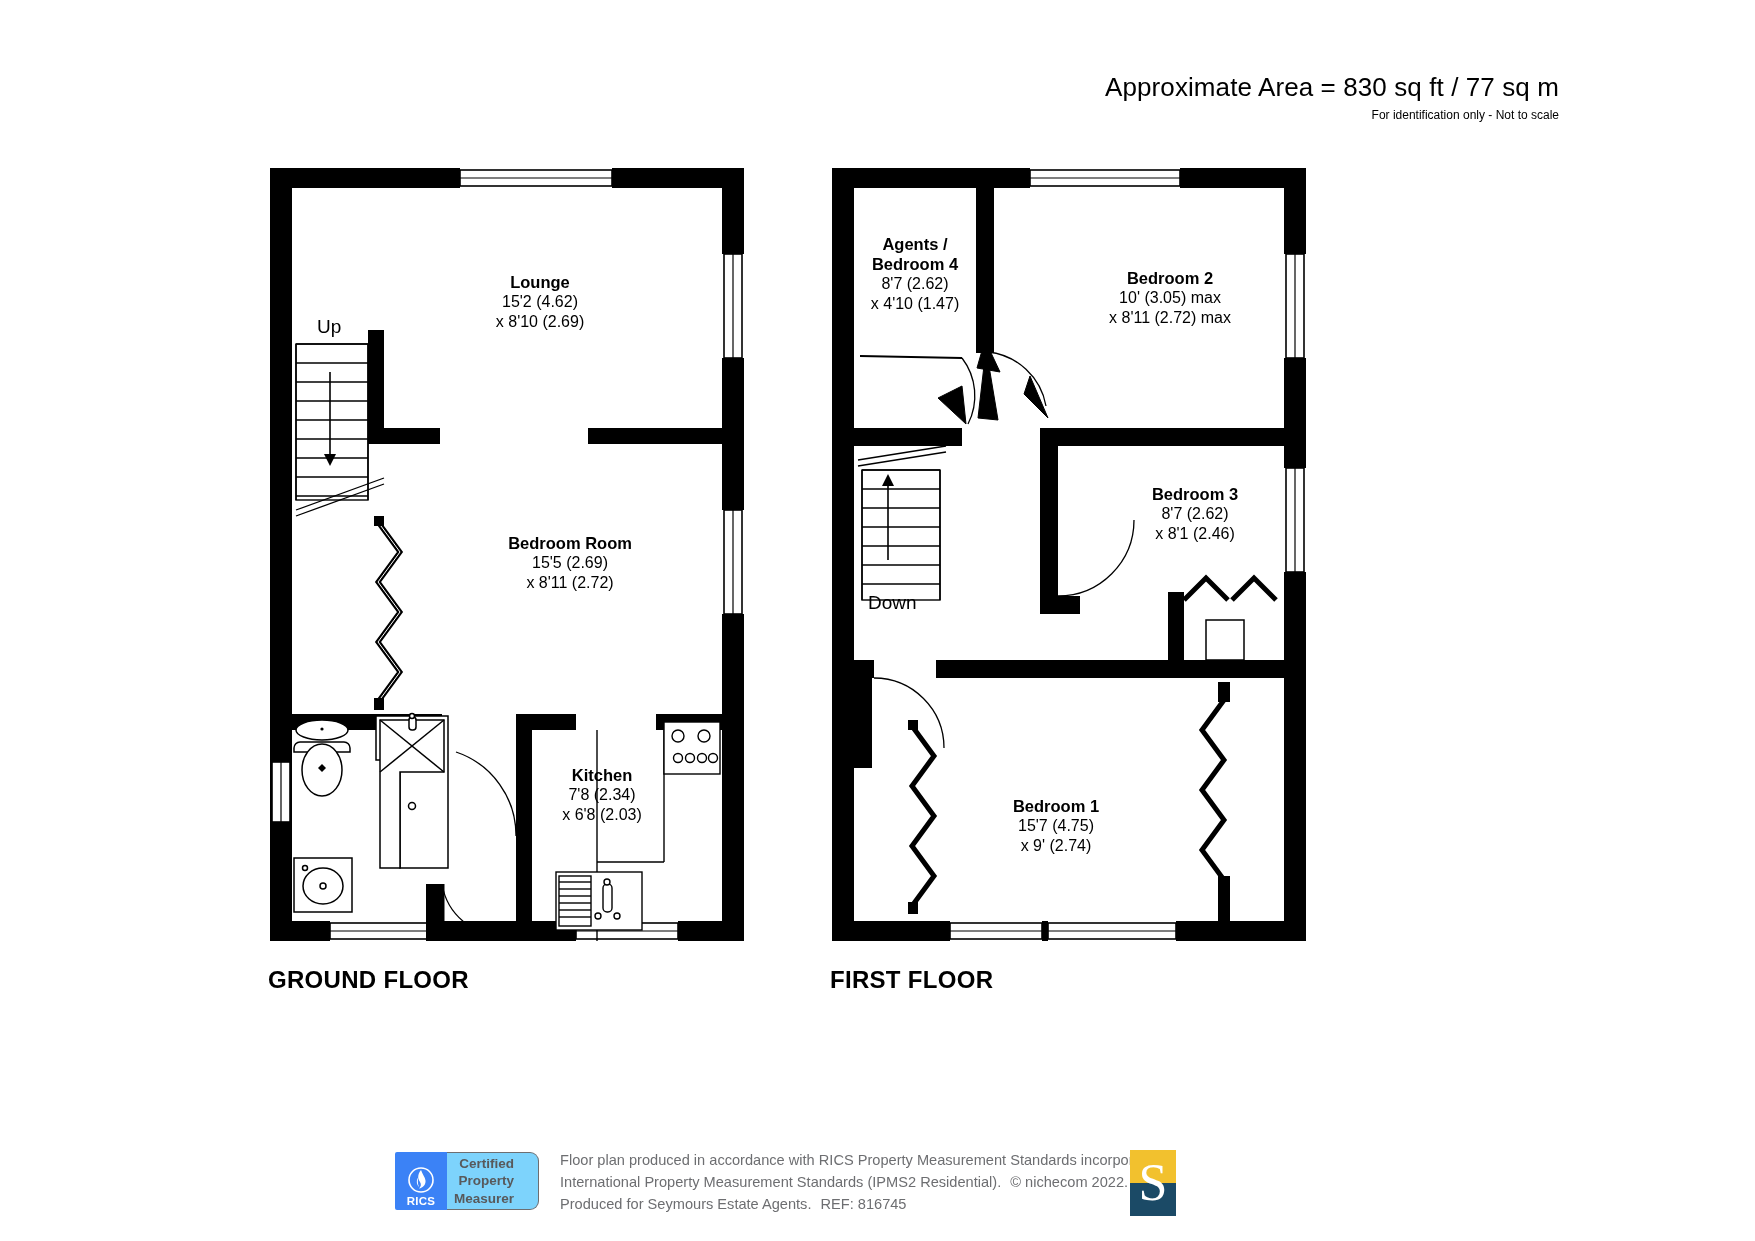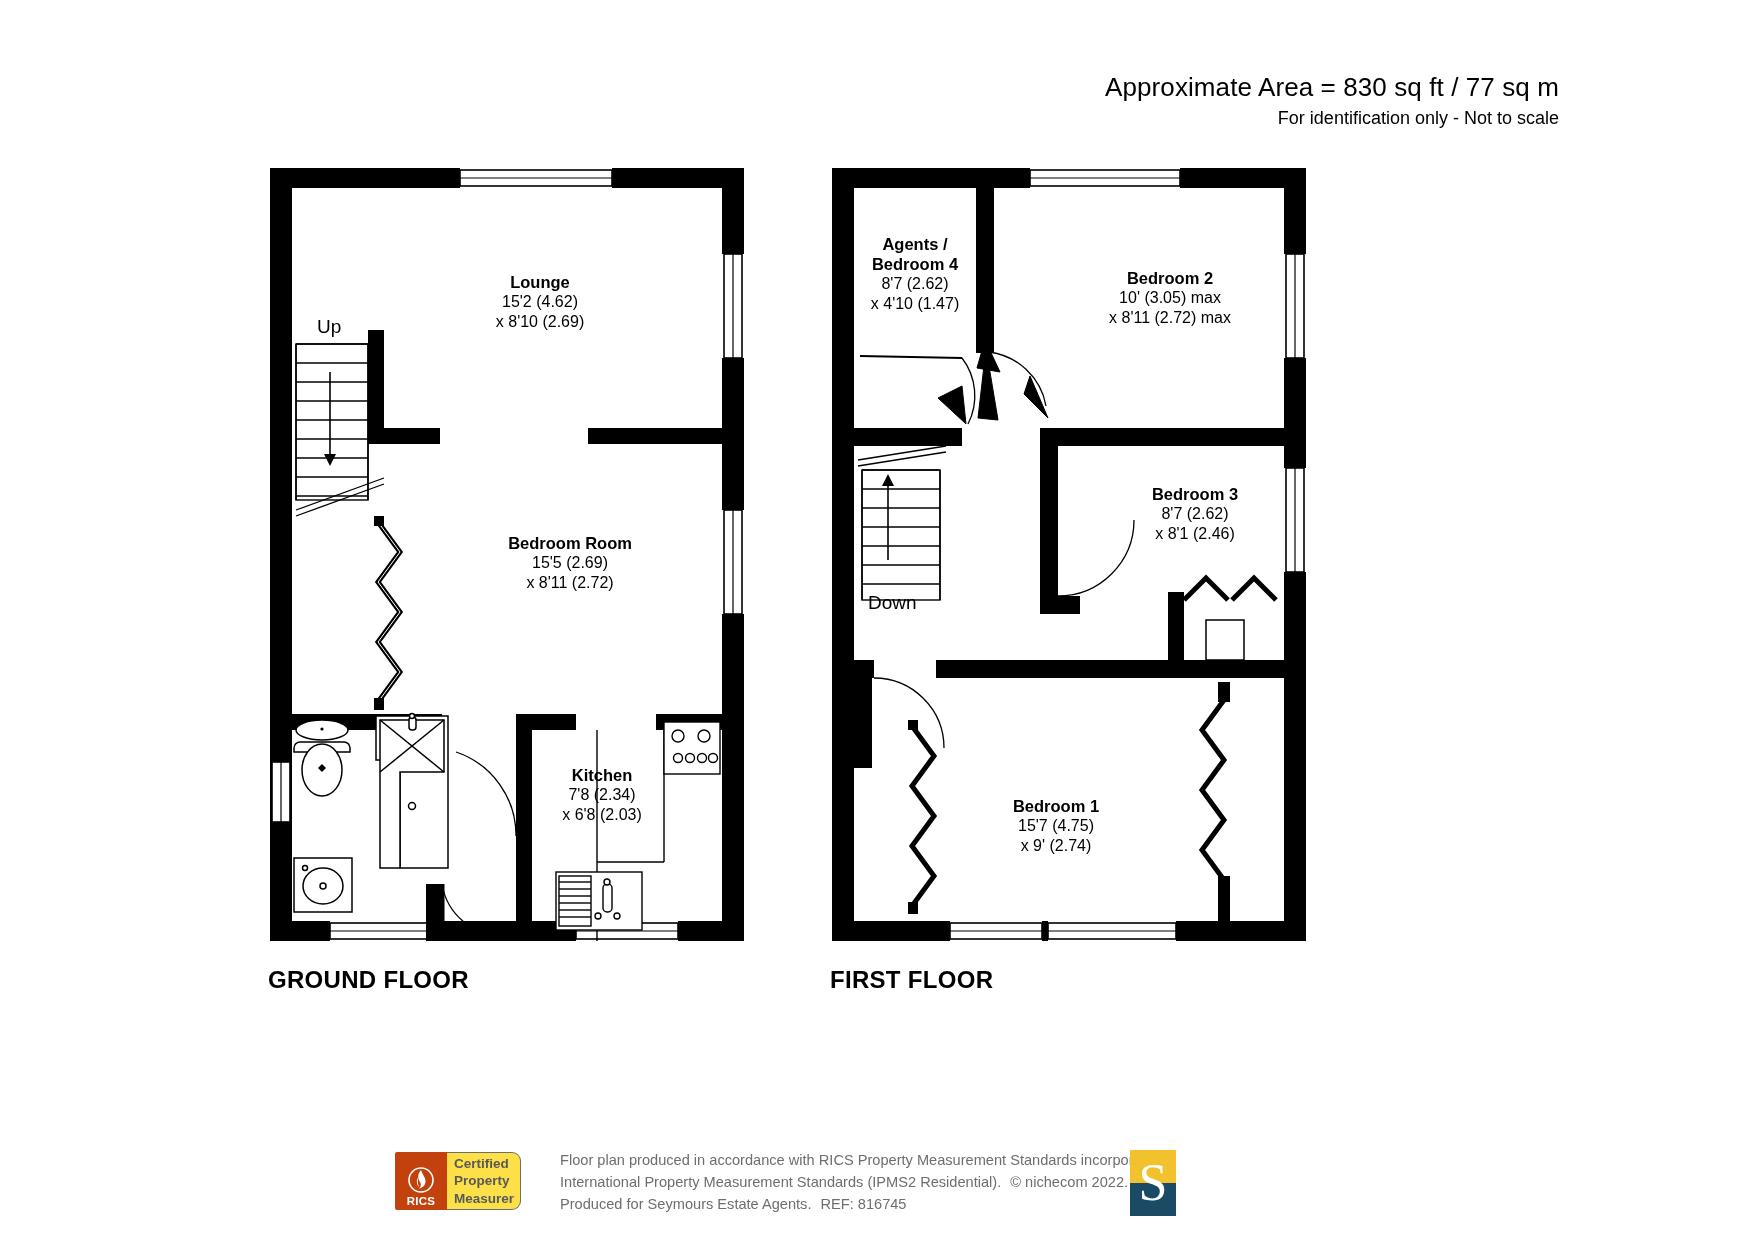--- a/index.html
+++ b/index.html
@@ -28,21 +28,21 @@
   #area-title {
     right: 196px;
     top: 72px;
     font-size: 26px;
     letter-spacing: .1px;
     white-space: nowrap;
   }
   #area-subtitle {
     right: 196px;
     top: 108px;
-    font-size: 18px;
+    font-size: 12px;
     white-space: nowrap;
   }
   svg.plan {
     position: absolute;
     left: 0; top: 0;
     width: 1755px;
     height: 1241px;
     overflow: visible;
   }
   .room-label {
@@ -82,21 +82,21 @@
     height: 80px;
   }
   #rics-badge {
     position: absolute;
     left: 0; top: 2px;
     display: flex;
     height: 58px;
   }
   #rics-left {
     width: 52px;
-    background: #c2410c;
+    background: #3b82f6;
     display: flex;
     flex-direction: column;
     align-items: center;
     justify-content: flex-end;
     border-radius: 2px 0 0 2px;
     padding-bottom: 3px;
     box-sizing: border-box;
   }
   #rics-mark {
     width: 26px; height: 28px;
@@ -106,25 +106,26 @@
     color: #ffffff;
     font-size: 11.5px;
     font-weight: bold;
     letter-spacing: .2px;
     line-height: 1;
   }
   #rics-right {
     border: 1.6px solid #6d6e71;
     border-left: none;
     border-radius: 0 9px 9px 0;
-    padding: 3px 6px 3px 7px;
+    padding: 3px 24px 3px 7px;
     display: flex;
     flex-direction: column;
     justify-content: center;
-    background: #fde047;
+    background: #7dd3fc;
+    align-items: flex-end;
   }
   #rics-right span {
     color: #58595b;
     font-size: 13.5px;
     font-weight: bold;
     line-height: 1.31;
   }
   #footer-text {
     position: absolute;
     left: 165px;

